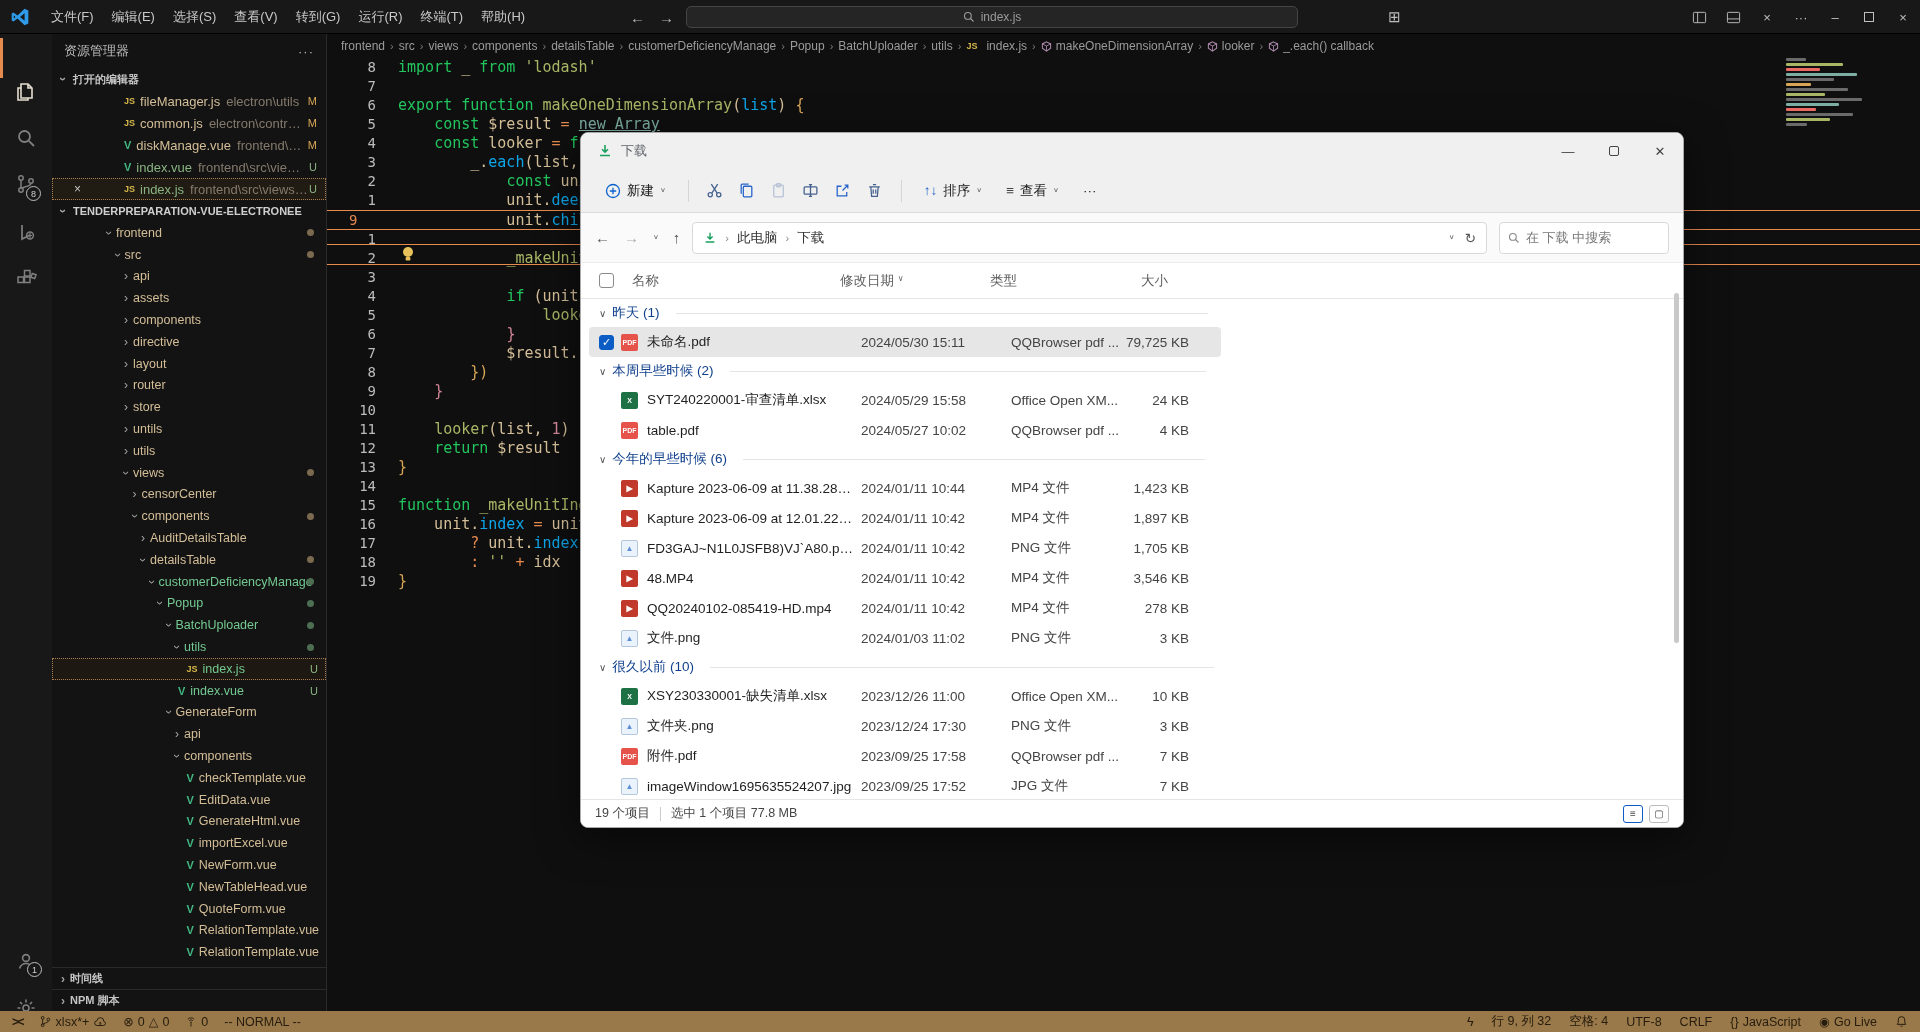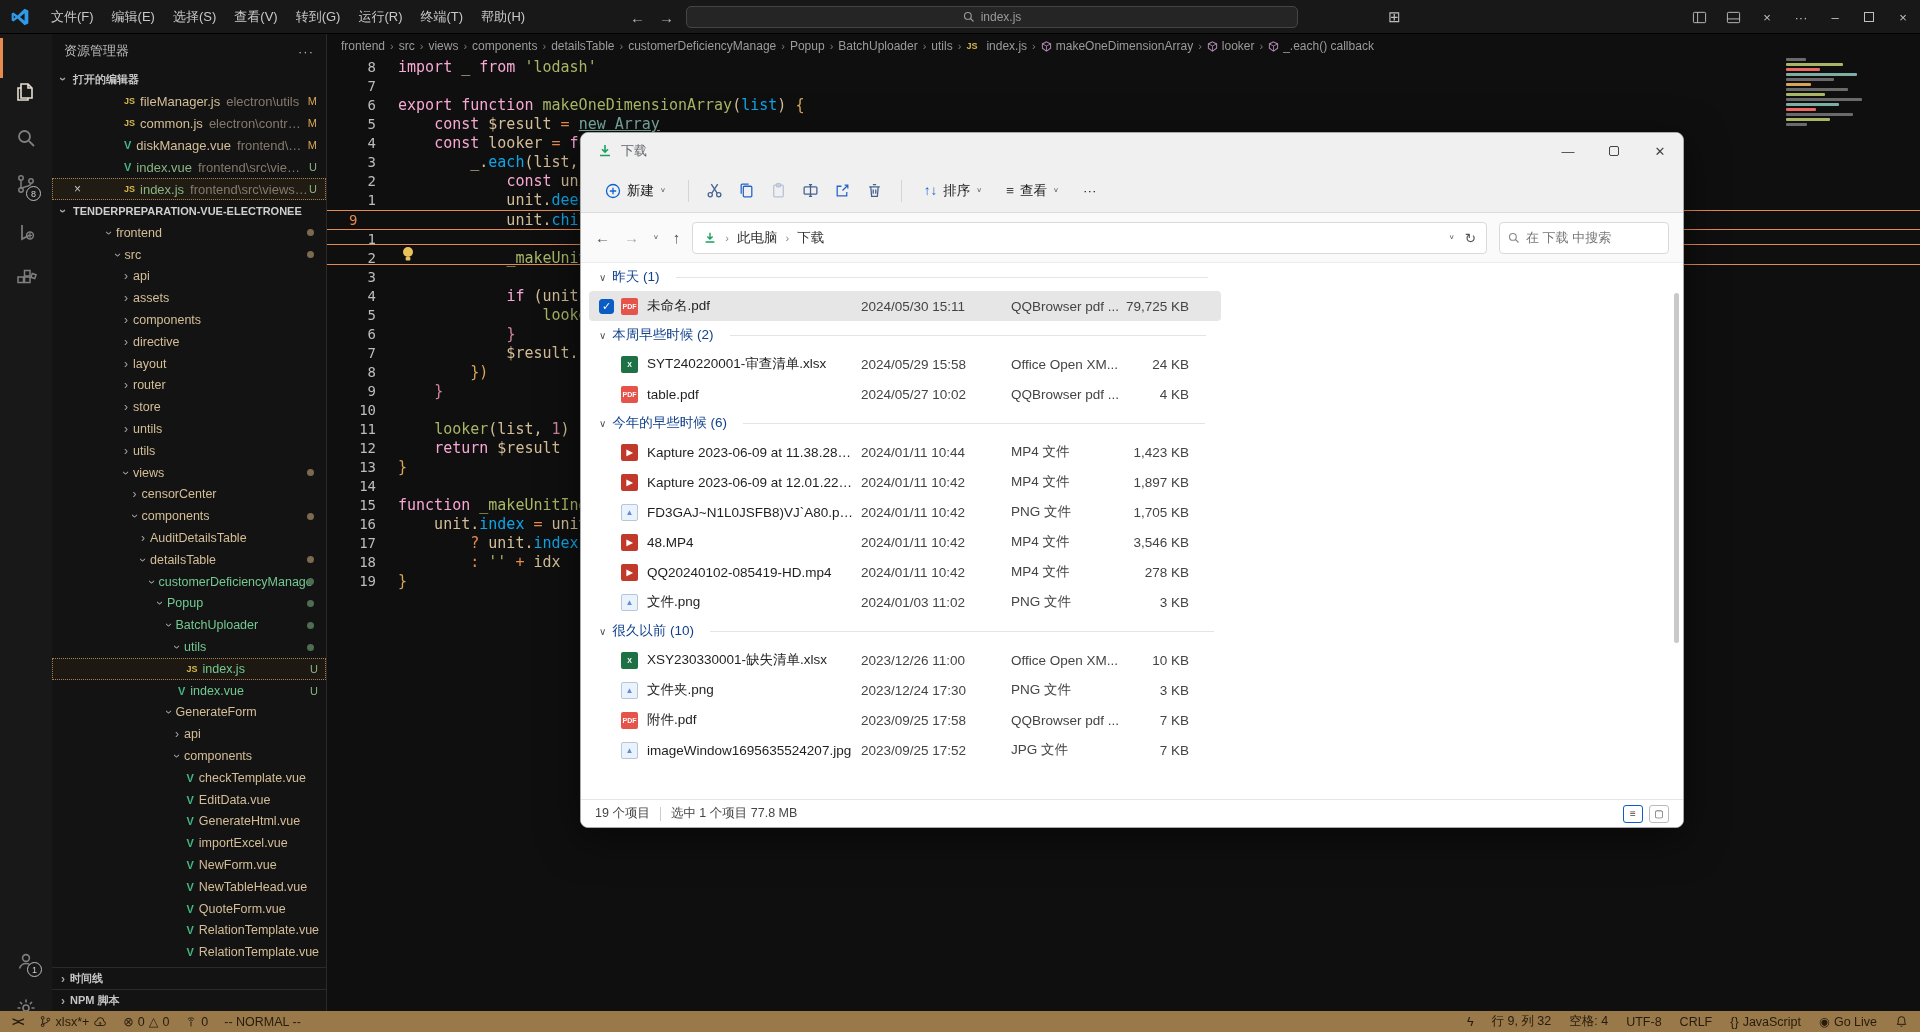--- a/index.html
+++ b/index.html
@@ -53,21 +53,21 @@
   #editor{position:absolute;left:327px;top:34px;width:1593px;height:977px;background:#0f0f0f;z-index:1;}
   #breadcrumb{height:24px;display:flex;align-items:center;color:#9b9b9b;font-size:12px;padding-left:14px;white-space:nowrap;overflow:hidden;}
   .bc-sep{margin:0 5px;color:#7a7a7a;font-size:11px;}
   .bc-item{display:flex;align-items:center;gap:4px;}
   #code{position:absolute;left:0;top:24px;width:100%;height:953px;font-family:"DejaVu Sans Mono",monospace;font-size:15px;}
   .code-line{height:19px;line-height:19px;display:flex;white-space:pre;position:relative;}
   .gut{width:49px;flex:0 0 auto;text-align:right;color:#bdbdbd;font-size:14px;}
   .gut.curn{text-align:left;padding-left:22px;color:#e78a4e;}
   .ltxt{margin-left:22px;}
   .code-line.cur{border-top:1px solid #e78a4e;border-bottom:1px solid #e78a4e;height:20px;}
-  .c-fg{color:#d4be98}.c-kw{color:#f9a8d4}.c-fn{color:#a9b665}.c-str{color:#a9b665}
+  .c-fg{color:#d4be98}.c-kw{color:#22c55e}.c-fn{color:#a9b665}.c-str{color:#a9b665}
   .c-mem{color:#0ea5e9}.c-op{color:#e78a4e}.c-num{color:#d3869b}
   .c-lnk{color:#7daea3;text-decoration:underline}
   .c-yb{color:#d8a657}.c-pb{color:#d3869b}
   .iguide{position:absolute;width:1px;background:#8f8f8f;opacity:.7;}
   .cur-rule{position:absolute;left:0;width:1593px;height:1px;background:#e78a4e;}
   #bulb{position:absolute;left:74px;top:212px;width:14px;height:16px;z-index:2;}
   #minimap{position:absolute;left:1455px;top:22px;width:92px;height:96px;}
   .mm-bar{height:3px;margin:2px 0 0 4px;border-radius:1px;}
   
   #statusbar{position:absolute;left:0;top:1011px;width:1920px;height:21px;background:#997849;color:#261c0e;display:flex;align-items:center;font-size:12.5px;z-index:6;padding:0 12px;}
@@ -655,20 +655,27 @@
       </span>
     </div>
     <div id="fe-search">
       <svg width="12" height="12" viewBox="0 0 16 16">
           <circle cx="6.5" cy="6.5" r="4.5" fill="none" stroke="#888" stroke-width="1.5"></circle>
           <path d="M10 10l4 4" stroke="#888" stroke-width="1.5"></path>
         </svg>
       <span>在 下载 中搜索</span>
     </div>
   </div>
+  <div id="fe-cols">
+    <span class="cb"></span>
+    <span class="col-name">名称</span>
+    <span class="col-date"><span>修改日期</span> <span class="caret" style="vertical-align:4px">∨</span></span>
+    <span class="col-type">类型</span>
+    <span class="col-size">大小</span>
+  </div>
   <div id="fe-list">
       <div class="grp-hdr">
         <span class="gchev">∨</span>
         <span>昨天 (1)</span>
         <span class="grp-line" style="flex: 0 0 532px;"></span>
       </div>
       <div class="fe-row sel">
         <span class="cbx">
           <span class="cb checked">✓</span>
         </span>

